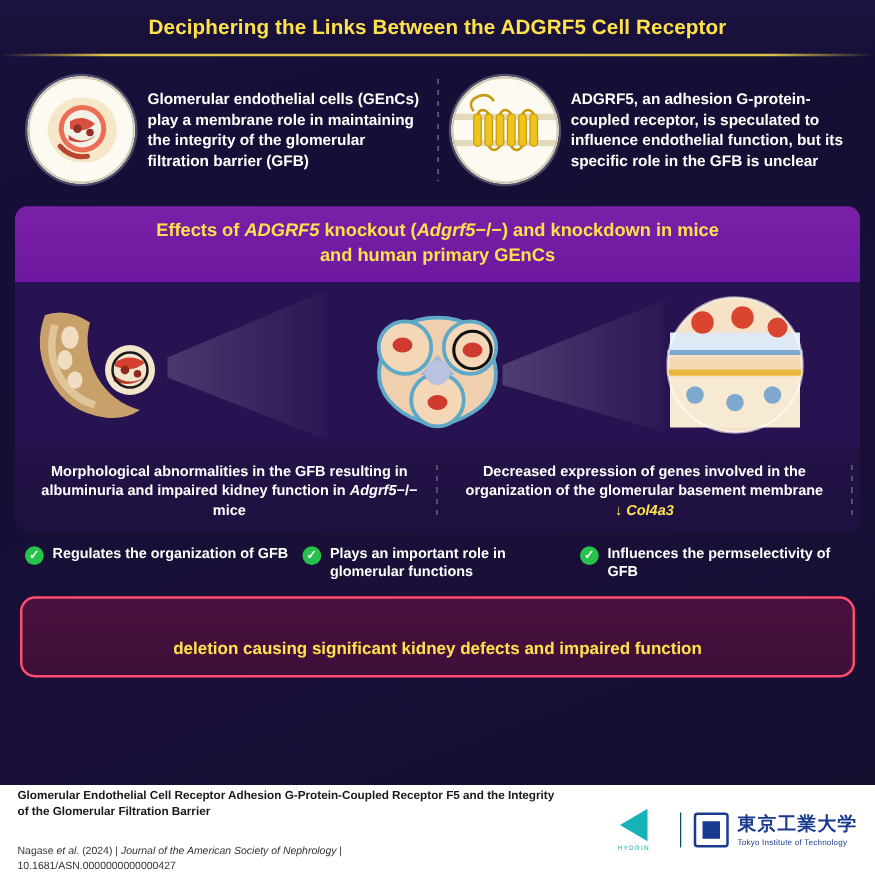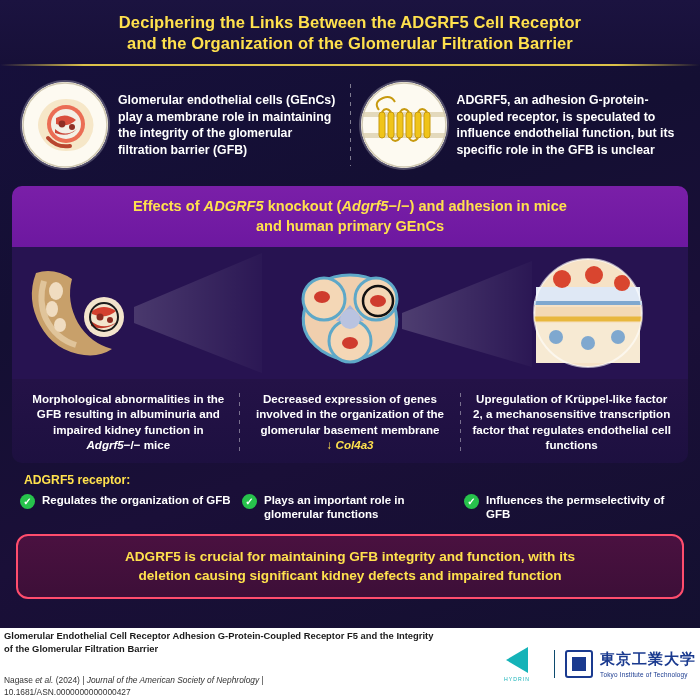--- a/index.html
+++ b/index.html
@@ -180,21 +180,21 @@
   }
 
   
   .footer {
     position: absolute;
     left: 0; right: 0; bottom: 0;
     height: 72px;
     background: #ffffff;
     display: flex;
     align-items: center;
-    padding: 0 4px;
+    padding: 0 14px;
   }
   .footer-text { flex: 1 1 auto; }
   .footer-text .ft-title {
     color: #1a1a1a;
     font-size: 9.4px;
     font-weight: bold;
     line-height: 12.5px;
   }
   .footer-text .ft-cite {
     color: #333333;
@@ -237,21 +237,20 @@
   .logo-tokyo .tk-en { font-size: 6.4px; color: #1a3a8f; letter-spacing: .2px; margin-top: 2px; }
 </style>
 </head>
 <body>
 
 <div id="page">
 
   <div class="title-bar">
     <h1>
       <span>Deciphering the Links Between the ADGRF5 Cell Receptor</span><br>
-      <span>and the Organization of the Glomerular Filtration Barrier</span>
     </h1>
   </div>
   <div class="title-rule"></div>
 
   <div class="top-row">
 
     <div class="top-col">
       <div class="circle-ill">
         <svg width="86" height="86" viewBox="0 0 86 86" aria-hidden="true">
           <circle cx="43" cy="43" r="43" fill="#fdfaf1"></circle>
@@ -289,21 +288,21 @@
           <path d="M18 28 q-6 -8 4 -12 q8 -3 12 4" stroke="#c79a10" stroke-width="2" fill="none"></path>
           <circle cx="43" cy="43" r="42" fill="none" stroke="#cfc7b0" stroke-width="1.5"></circle>
         </svg>
       </div>
       <div class="top-text">ADGRF5, an adhesion G-protein-coupled receptor, is speculated to influence endothelial function, but its specific role in the GFB is unclear</div>
     </div>
   </div>
 
   <div class="band">
     <p>
-      <span>Effects of </span><i>ADGRF5</i><span> knockout (</span><i>Adgrf5</i><span>−/−</span><span>) and adhesion in mice</span><br>
+      <span>Effects of </span><i>ADGRF5</i><span> knockout (</span><i>Adgrf5</i><span>−/−</span><span>) and knockdown in mice</span><br>
       <span>and human primary GEnCs</span>
     </p>
   </div>
 
   <div class="strip">
     <svg width="676" height="132" viewBox="0 0 676 132" aria-hidden="true" style="display:block">
       <defs>
         <linearGradient id="beam1" x1="0" y1="0" x2="1" y2="0">
           <stop offset="0%" stop-color="#ffffff" stop-opacity="0.16"></stop>
           <stop offset="100%" stop-color="#ffffff" stop-opacity="0.02"></stop>
@@ -367,46 +366,42 @@
   <div class="three-col">
     <div class="col">
       <span>Morphological abnormalities in the GFB resulting in albuminuria and impaired kidney function in </span><i style="color:#fff">Adgrf5</i><span>−/−</span><span> mice</span>
     </div>
     <div class="sep"></div>
     <div class="col">
       <span>Decreased expression of genes involved in the organization of the glomerular basement membrane</span>
       <span class="gene">↓  Col4a3</span>
     </div>
     <div class="sep"></div>
-    <div class="col">
-      <span>Upregulation of Krüppel-like factor 2, a mechanosensitive transcription factor that regulates endothelial cell functions</span>
-    </div>
   </div>
 
   <div class="receptor">
-    <div class="receptor-title">ADGRF5 receptor:</div>
     <div class="bullets">
       <div class="bullet">
         <span class="check">✓</span>
         <span class="txt">Regulates the organization of GFB</span>
       </div>
       <div class="bullet">
         <span class="check">✓</span>
         <span class="txt">Plays an important role in glomerular functions</span>
       </div>
       <div class="bullet">
         <span class="check">✓</span>
         <span class="txt">Influences the permselectivity of GFB</span>
       </div>
     </div>
   </div>
 
   <div class="conclusion">
     <p>
-      <span>ADGRF5 is crucial for maintaining GFB integrity and function, with its</span><br>
+      <br>
       <span>deletion causing significant kidney defects and impaired function</span>
     </p>
   </div>
 
   <div class="footer">
     <div class="footer-text">
       <div class="ft-title">
         <span>Glomerular Endothelial Cell Receptor Adhesion G-Protein-Coupled Receptor F5 and the Integrity</span><br>
         <span>of the Glomerular Filtration Barrier</span>
       </div>

